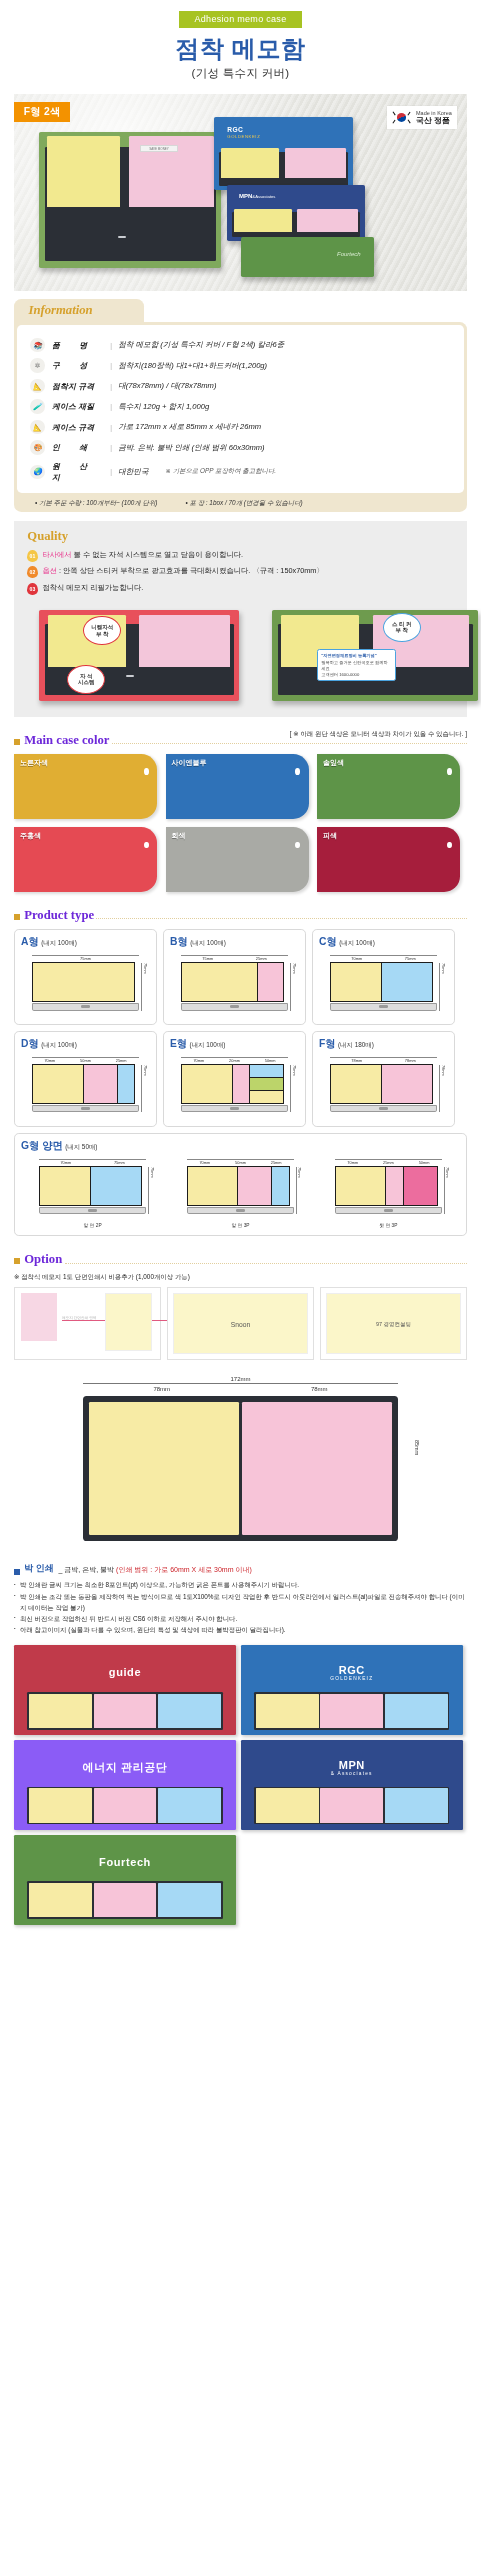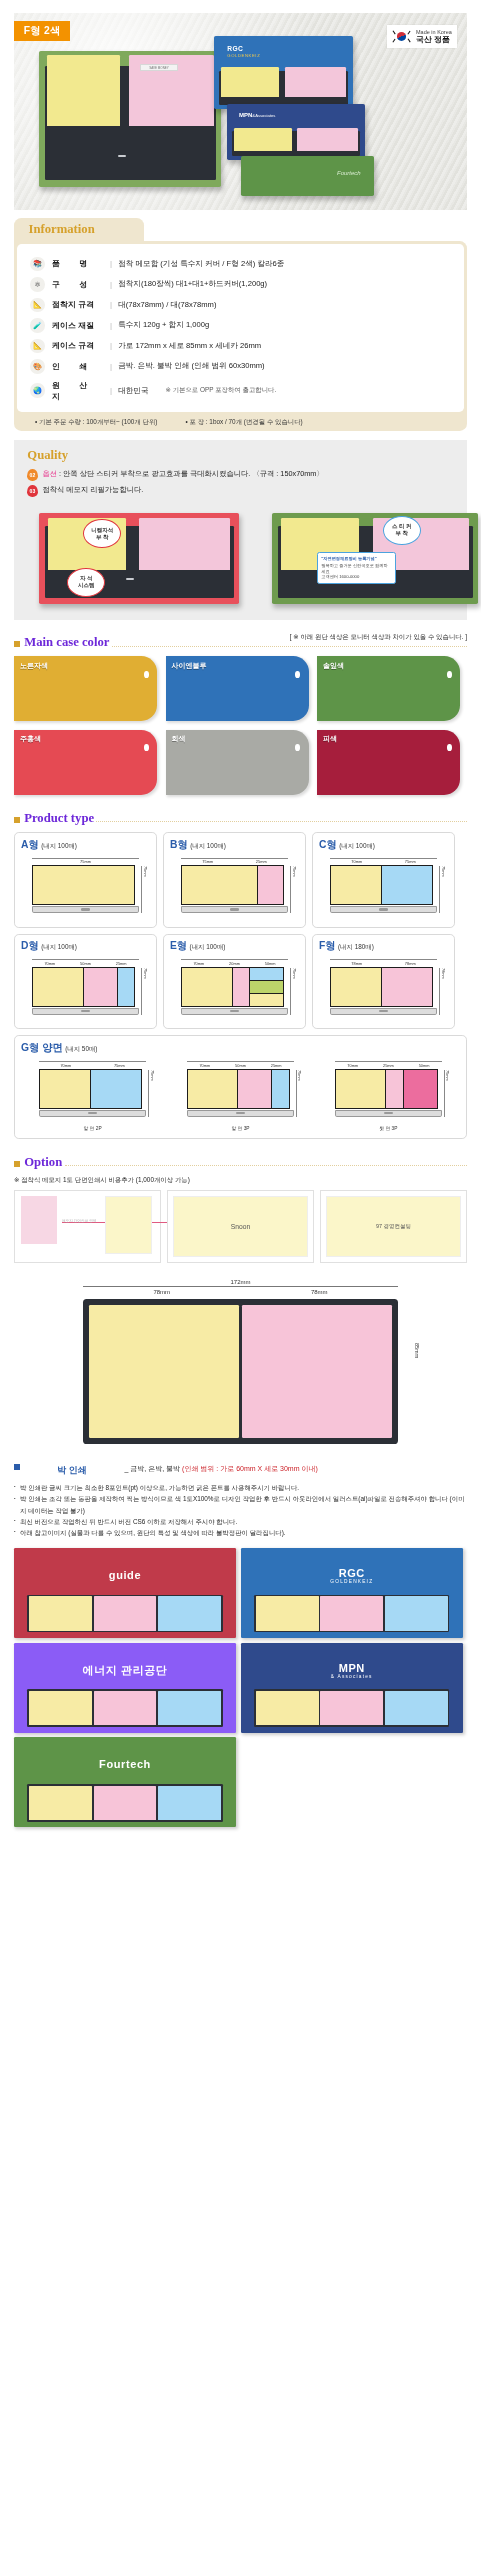--- a/index.html
+++ b/index.html
@@ -76,21 +76,21 @@
     box-shadow: 1.8px 3.6px 5.5px rgba(0,0,0,.25);
   }
   .case .tray {
     position:absolute; left:5%; right:5%; bottom:7%; top:16%;
     background:#2b2f36; border-radius:1.2px;
   }
   .pad { position:absolute; border-radius:1.2px 1.2px 0 0; }
   .notch { position:absolute; width:8.5px; height:2.4px; background:#c9ccd1; border-radius:1.2px; }
 
   
-  .info-wrap { margin: 7.3px 14px 0; }
+  .info-wrap { margin: 7.3px 14px 0; font-style: italic; }
   .info-tabbar { position:relative; }
   .info-tab {
     background:#efe6cf;
     border-radius: 7.3px 7.3px 0 0;
     width: 130px; padding: 4.8px 0 3.6px 14.5px;
     color:#d6a12c; font-size:12.7px; font-weight:bold;
     font-family:"Liberation Serif", serif;
   }
   .info-body {
     background:#efe6cf; border-radius: 0 7.3px 7.3px 7.3px;
@@ -237,21 +237,21 @@
   .size-wrap { margin: 0 14px; position:relative; padding: 15.8px 0 4.8px; }
   .size-outer { display:flex; justify-content:center; }
   .size-box {
     width: 315px; height: 145px; background:#2b2f36; border-radius:3.6px;
     padding: 6px; display:flex; gap:3.6px; position:relative;
   }
   .size-pad { flex:1; border-radius:1.2px; }
   .sz-dim { position:absolute; font-size:5.5px; color:#333; }
 
   
-  .foil-head { margin: 15.8px 14px 4.8px; display:flex; align-items:flex-start;gap:33px; }
+  .foil-head { margin: 15.8px 14px 4.8px; display:flex; align-items:flex-end; }
   .foil-title { font-size:9px; font-weight:bold; color:#2a5caa; }
   .foil-sub { font-size:7px; color:#222; margin-left:4.8px; }
   .foil-sub .red { color:#cc2229; }
   .bullets { margin: 0 14px; }
   .bullets li {
     list-style:none; font-size:6.4px; color:#222; line-height:1.75;
     padding-left:6px; position:relative;
   }
   .bullets li::before { content:'▪'; position:absolute; left:0; color:#666; font-size:4.8px; top:1.2px; }
 
@@ -271,20 +271,25 @@
     position:absolute; left:6%; right:6%; bottom:6%; height:42%;
     background:#2b2f36; border-radius:1.2px; display:flex; gap:1.8px; padding:1.8px;
   }
   .gal-tray .gp { flex:1; border-radius:0.6px 0.6px 0 0; }
 </style>
 </head>
 <body>
 
 <div class="page">
 
+  <div class="header">
+    <div class="eng-badge">Adhesion memo case</div>
+    <div class="kr-title">점착 메모함</div>
+    <div class="kr-sub">(기성 특수지 커버)</div>
+  </div>
 
   <div class="hero">
     <div class="type-tag">F형 2색</div>
 
     <div class="korea-badge">
       <div class="flag">
         <div class="circ"></div>
         <div class="bar" style="left:0.6px;top:2.4px;transform:rotate(56deg);"></div>
         <div class="bar" style="left:0.6px;top:10.3px;transform:rotate(-56deg);"></div>
         <div class="bar" style="right:0.6px;top:2.4px;transform:rotate(-56deg);"></div>
@@ -383,20 +388,24 @@
       <div class="info-foot" id="info-foot">
           <span>• 기본 주문 수량 : 100개부터~ (100개 단위)</span>
           <span>• 포   장 : 1box / 70개 (변경될 수 있습니다)</span>
         </div>
     </div>
   </div>
 
   <div class="quality">
     <h2>Quality</h2>
     <div id="quality-items">
+        <div class="q-item">
+          <span class="q-num" style="background:#f5c646">01</span>
+          <span class="q-text"><span class="q-hl">타사에서</span><span> 볼 수 없는 자석 시스템으로 열고 닫음이 용이합니다.</span></span>
+        </div>
         <div class="q-item">
           <span class="q-num" style="background:#f08a2b">02</span>
           <span class="q-text"><span class="q-hl">옵션</span><span> : 안쪽 상단 스티커 부착으로 광고효과를 극대화시켰습니다. 〈규격 : 150x70mm〉</span></span>
         </div>
         <div class="q-item">
           <span class="q-num" style="background:#e0353c">03</span>
           <span class="q-text"><span>점착식 메모지 리필가능합니다.</span></span>
         </div>
       </div>
 

